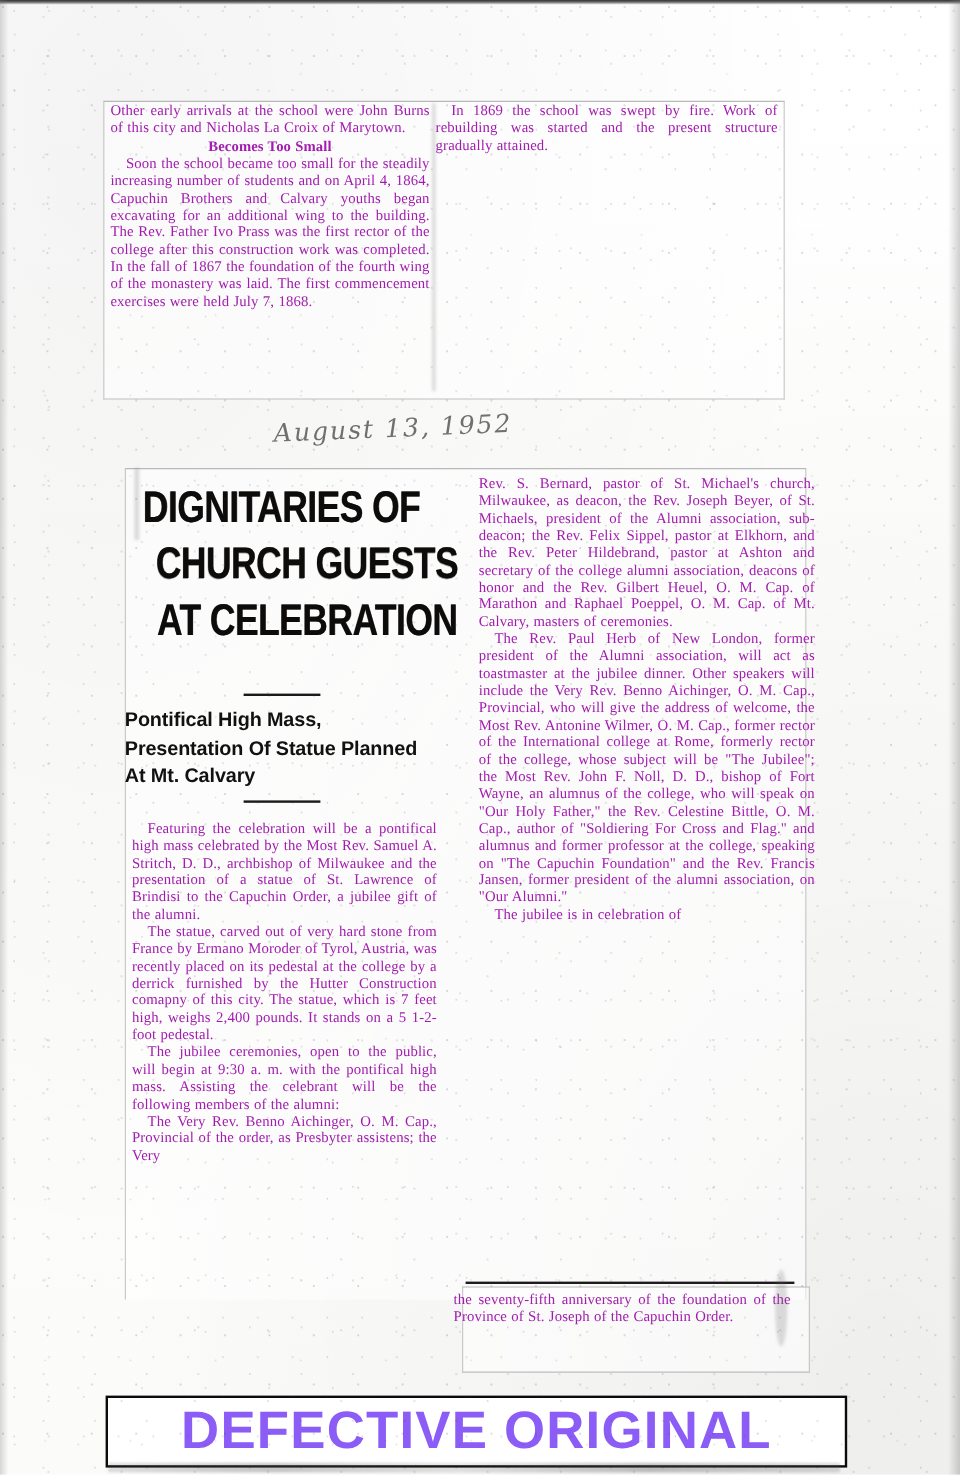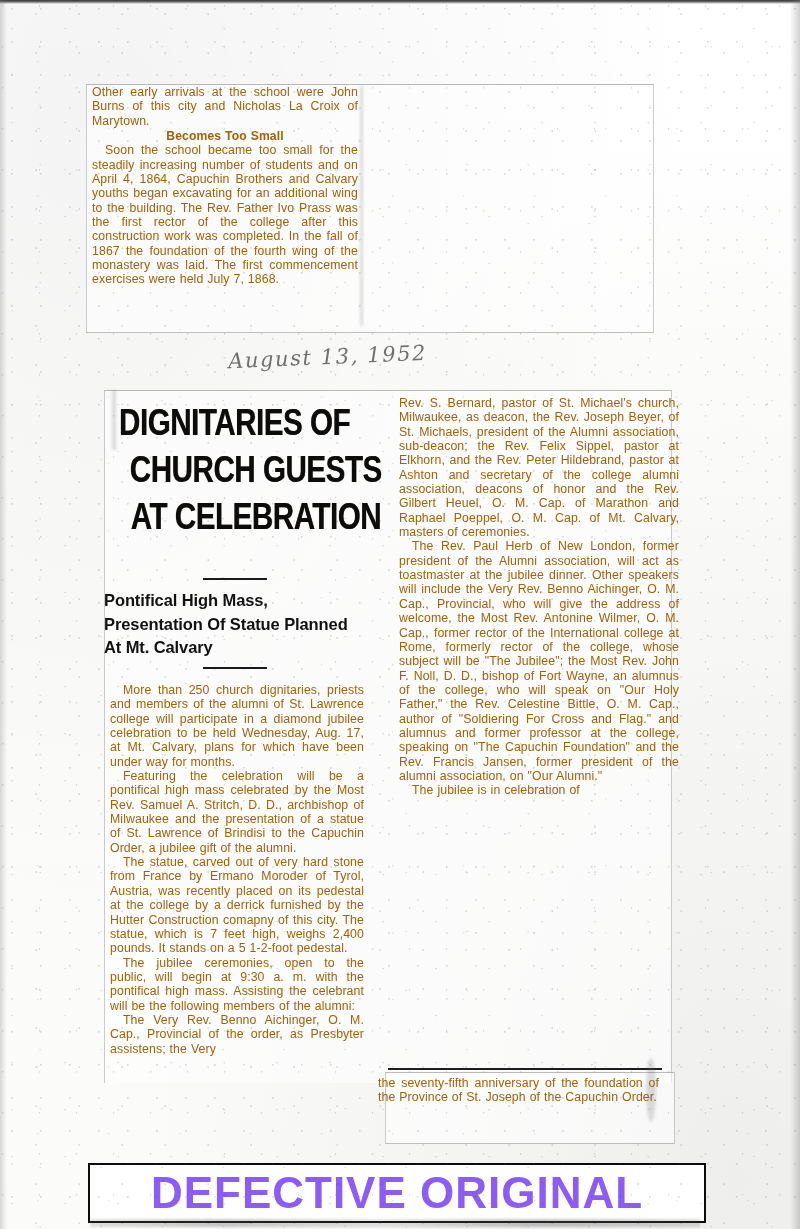--- a/index.html
+++ b/index.html
@@ -67,26 +67,26 @@
     background: rgba(255,255,255,0.55);
   }
   .clip-edge-top { border-top: 1px solid rgba(130,130,130,.55); }
   .clip-edge-bottom { border-bottom: 1px solid rgba(130,130,130,.5); }
   .clip-edge-left { border-left: 1px solid rgba(140,140,140,.45); }
   .clip-edge-right { border-right: 1px solid rgba(140,140,140,.45); }
 
   
   .col {
     position: absolute;
-    font-family: Liberation Sans, sans-serif;
+    font-family: Liberation Serif, serif;
     font-size: 12.3px;
     line-height: 14.35px;
     text-align: justify;
     text-justify: inter-word;
-    color: #a16207;
+    color: #a21caf;
     letter-spacing: .1px;
     word-spacing: .4px;
   }
   .col p {
     margin: 0;
     text-indent: 13px;
   }
   .col p.noindent { text-indent: 0; }
 
   .subhead-inline {
@@ -220,40 +220,40 @@
 
 <div class="clipping clip-edge-top clip-edge-bottom clip-edge-left clip-edge-right" style="left:86px; top:84px; width:566px; height:247px;"></div>
 
 <div class="col" style="left:92px; top:85px; width:266px;">
   <p class="noindent">Other early arrivals at the school were John Burns of this city and Nicholas La Croix of Marytown.</p>
   <span class="subhead-inline">Becomes Too Small</span>
   <p>Soon the school became too small for the steadily increasing number of students and on April 4, 1864, Capuchin Brothers and Calvary youths began excavating for an additional wing to the building. The Rev. Father Ivo Prass was the first rector of the college after this construction work was completed. In the fall of 1867 the foundation of the fourth wing of the monastery was laid. The first commencement exercises were held July 7, 1868.</p>
 </div>
 
 <div class="col" style="left:363px; top:85px; width:285px;">
+  <p>In 1869 the school was swept by fire. Work of rebuilding was started and the present structure gradually attained.</p>
 </div>
 
 <div id="handwritten-date">August 13, 1952</div>
 
 <div class="clipping clip-edge-top clip-edge-left clip-edge-right" style="left:104px; top:390px; width:566px; height:692px;"></div>
 
 <div id="headline-block">
   <div class="headline-line" id="headline-line-1">DIGNITARIES OF</div>
   <div class="headline-line" id="headline-line-2">CHURCH GUESTS</div>
   <div class="headline-line" id="headline-line-3">AT CELEBRATION</div>
 </div>
 
 <div id="deck-block">
   <div class="deck-rule"></div>
   <div id="deck-text">Pontifical High Mass, Presentation Of Statue Planned At Mt. Calvary</div>
   <div class="deck-rule"></div>
 </div>
 
 <div class="col" style="left:110px; top:683px; width:254px;">
-  <p>More than 250 church dignitaries, priests and members of the alumni of St. Lawrence college will participate in a diamond jubilee celebration to be held Wednesday, Aug. 17, at Mt. Calvary, plans for which have been under way for months.</p>
   <p>Featuring the celebration will be a pontifical high mass celebrated by the Most Rev. Samuel A. Stritch, D. D., archbishop of Milwaukee and the presentation of a statue of St. Lawrence of Brindisi to the Capuchin Order, a jubilee gift of the alumni.</p>
   <p>The statue, carved out of very hard stone from France by Ermano Moroder of Tyrol, Austria, was recently placed on its pedestal at the college by a derrick furnished by the Hutter Construction comapny of this city. The statue, which is 7 feet high, weighs 2,400 pounds. It stands on a 5 1-2-foot pedestal.</p>
   <p>The jubilee ceremonies, open to the public, will begin at 9:30 a. m. with the pontifical high mass. Assisting the celebrant will be the following members of the alumni:</p>
   <p>The Very Rev. Benno Aichinger, O. M. Cap., Provincial of the order, as Presbyter assistens; the Very</p>
 </div>
 
 <div class="col" style="left:385px; top:396px; width:280px;margin-left:14px;">
   <p class="noindent">Rev. S. Bernard, pastor of St. Michael's church, Milwaukee, as deacon, the Rev. Joseph Beyer, of St. Michaels, president of the Alumni association, sub-deacon; the Rev. Felix Sippel, pastor at Elkhorn, and the Rev. Peter Hildebrand, pastor at Ashton and secretary of the college alumni association, deacons of honor and the Rev. Gilbert Heuel, O. M. Cap. of Marathon and Raphael Poeppel, O. M. Cap. of Mt. Calvary, masters of ceremonies.</p>
   <p>The Rev. Paul Herb of New London, former president of the Alumni association, will act as toastmaster at the jubilee dinner. Other speakers will include the Very Rev. Benno Aichinger, O. M. Cap., Provincial, who will give the address of welcome, the Most Rev. Antonine Wilmer, O. M. Cap., former rector of the International college at Rome, formerly rector of the college, whose subject will be "The Jubilee"; the Most Rev. John F. Noll, D. D., bishop of Fort Wayne, an alumnus of the college, who will speak on "Our Holy Father," the Rev. Celestine Bittle, O. M. Cap., author of "Soldiering For Cross and Flag." and alumnus and former professor at the college, speaking on "The Capuchin Foundation" and the Rev. Francis Jansen, former president of the alumni association, on "Our Alumni."</p>
   <p>The jubilee is in celebration of</p>

